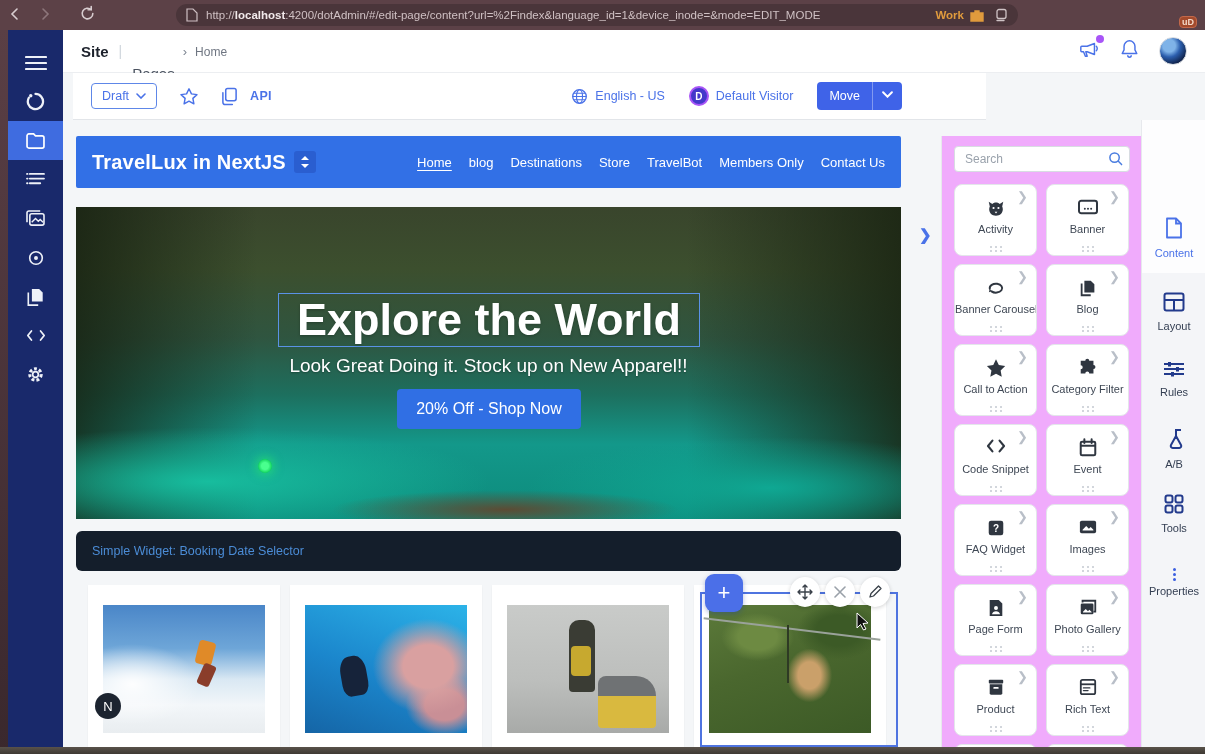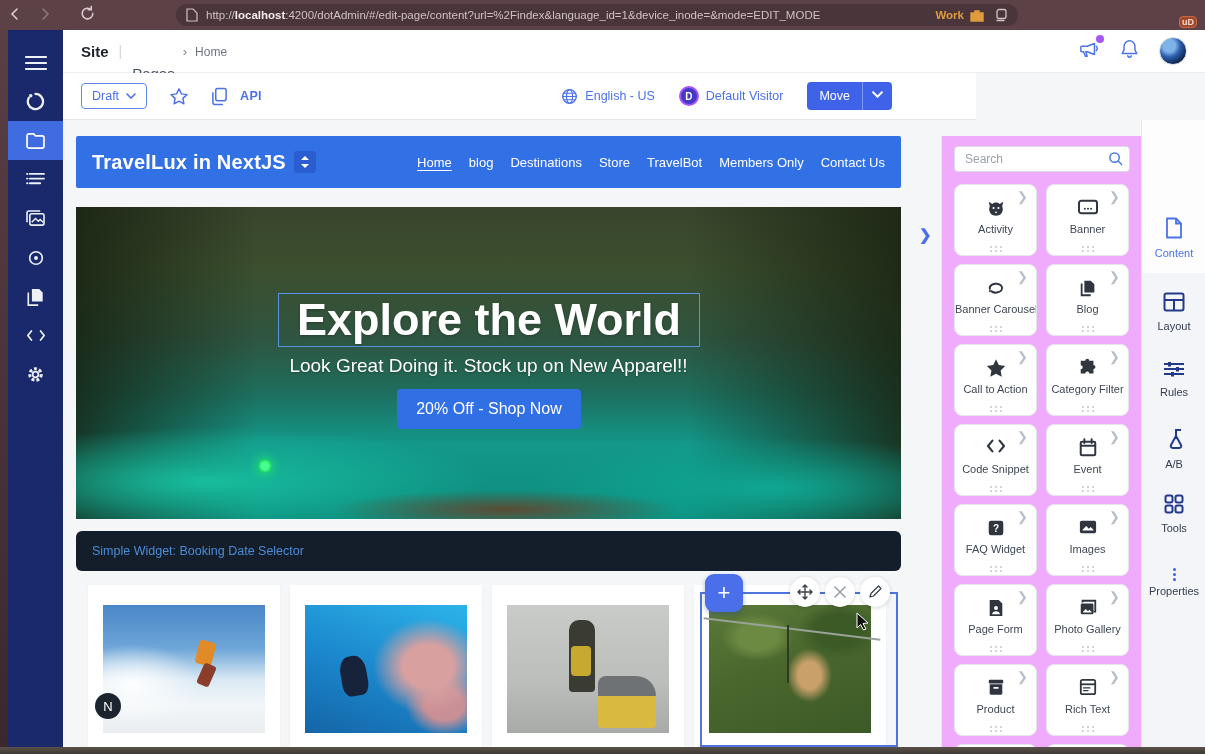--- a/index.html
+++ b/index.html
@@ -34,21 +34,21 @@
   .crumb-site { font-size:15px; font-weight:700; color:#1c212b; }
   .crumb-div { color:#cfd5dc; margin:0 10px; font-size:14px; }
   .crumb-section { font-size:15px; color:#4b5360;margin-top:44px; }
   .crumb-chev { color:#7e8692; font-size:13px; margin:0 8px; }
   .crumb-page { font-size:12px; color:#6f7682; position:relative; top:1px; }
   .topbar1-right { margin-left:auto; display:flex; align-items:center; gap:20px; }
   .megaphone-wrap { position:relative; }
   .notif-dot { position:absolute; right:-4px; top:-4px; width:8px; height:8px; border-radius:50%; background:#a855f7; }
   .avatar { width:28px; height:28px; border-radius:50%; background:radial-gradient(circle at 35% 30%, #7fb3e8 0 25%, #2c5fae 45%, #10244d 75%, #3a2b17 100%); border:1px solid #d8dce2; }
 
-  #topbar2 { position:absolute; left:63px; top:73px; width:913px; height:47px; background:#fff; border-bottom:1px solid #e2e5e9; display:flex; align-items:center; padding:0 18px; z-index:4; }
+  #topbar2 { position:absolute; left:73px; top:73px; width:913px; height:47px; background:#fff; border-bottom:1px solid #e2e5e9; display:flex; align-items:center; padding:0 18px; z-index:4; }
   .draft-btn { display:flex; align-items:center; gap:7px; border:1px solid #5e87e8; color:#4a72e8; font-size:12.5px; padding:5px 10px; border-radius:4px; background:#fff; }
   .tb2-icon { margin-left:22px; display:flex; align-items:center; }
   .api-label { margin-left:12px; color:#4a72e8; font-size:12.5px; font-weight:600; letter-spacing:.3px; }
   .topbar2-right { margin-left:auto; display:flex; align-items:center; gap:24px; padding-right:66px; }
   .lang-wrap, .visitor-wrap { display:flex; align-items:center; gap:7px; color:#4a72e8; font-size:12.5px; }
   .visitor-avatar { width:20px; height:20px; border-radius:50%; background:#4338ca; border:2px solid #a855f7; color:#fff; font-size:10px; font-weight:700; display:flex; align-items:center; justify-content:center; }
   .move-btn { display:flex; background:#3f63e8; color:#fff; border-radius:4px; overflow:hidden; font-size:12.5px; }
   .move-btn .mv-label { padding:7px 12px; }
   .move-btn .mv-chev { padding:7px 9px; border-left:1px solid rgba(255,255,255,.35); font-size:10px; }
 

